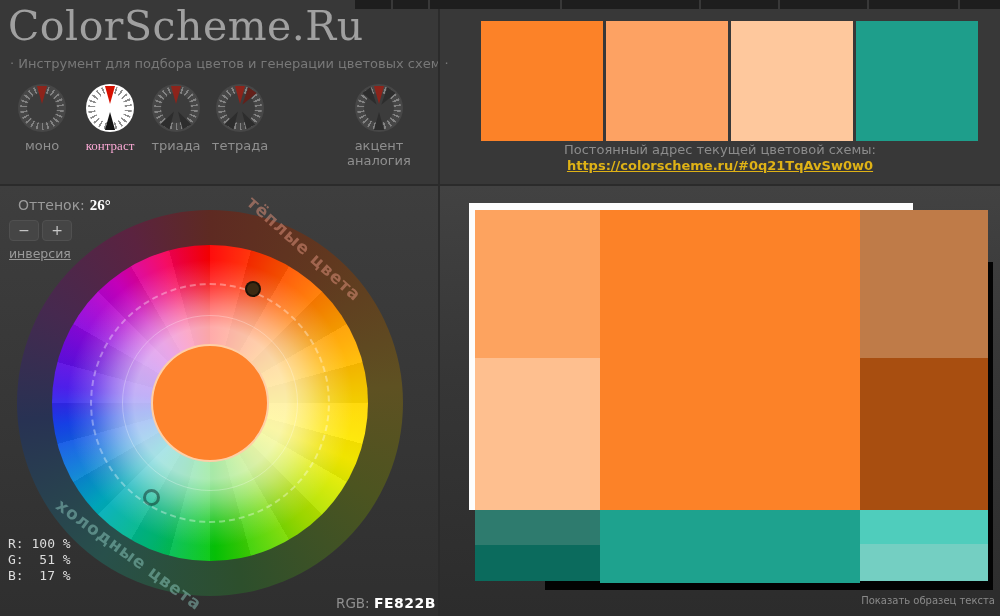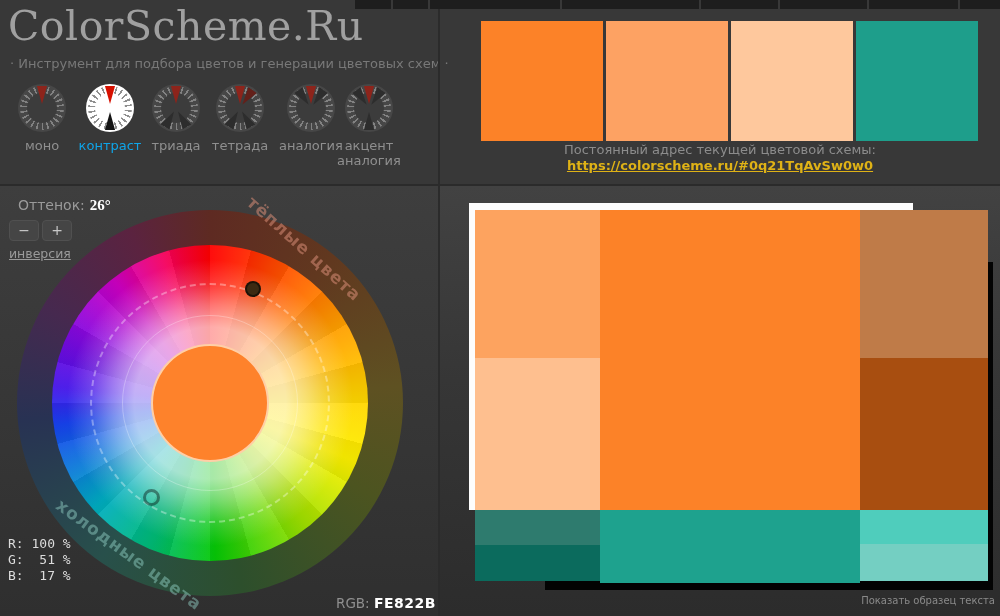--- a/index.html
+++ b/index.html
@@ -33,21 +33,21 @@
   .mode.selected .mode-icon .cover { background:#fff; }
   .ptr { position:absolute; inset:0; }
   .ptr i { position:absolute; left:50%; top:2px; width:11px; height:18px; margin-left:-5.5px;
            clip-path:polygon(50% 100%, 4% 0, 96% 0); display:block; }
   .tri-red  { background:#8d241b; }
   .tri-dred { background:#63201a; }
   .tri-dark { background:#2d2d2d; }
   .mode.selected .tri-red { background:#d61000; }
   .mode.selected .tri-black { background:#141414; }
   .mode-label { margin-top:6px; font-size:13px; color:#8f8f8f; line-height:15px; }
-  .mode.selected .mode-label { color:#0ea5e9; }
+  .mode.selected .mode-label { color:#f9a8d4;font-family:Liberation Serif, serif; }
   
   .swatch { position:absolute; top:21px; width:122px; height:120px; }
   .perm-caption { position:absolute; left:440px; top:142px; width:560px; text-align:center; font-size:13px; color:#8c8c8c; }
   .perm-link { position:absolute; left:440px; top:158px; width:560px; text-align:center;
                font-size:13px; font-weight:bold; color:#dfb216; text-decoration:underline; cursor:pointer; }
   
   .panel-left { position:absolute; left:0; top:186px; width:438px; height:430px;
                 background:linear-gradient(180deg,#3e3e3e 0%,#363636 55%,#2f2f2f 100%); }
   .hue-row { position:absolute; left:18px; top:11px; font-size:14px; color:#9a9a9a; }
   .hue-value { color:#ffffff; font-weight:bold; font-size:15px; margin-left:5px;font-family:Liberation Serif, serif; }
@@ -180,37 +180,21 @@
         </div>
       <div class="ptr" style="transform:rotate(150deg)">
           <i class="tri-dark"></i>
         </div>
       <div class="ptr" style="transform:rotate(210deg)">
           <i class="tri-dark"></i>
         </div>
     </div>
     <div class="mode-label">триада</div>
   </div>
-  <div class="mode" style="left:277px">
-    <div class="mode-icon">
-      <div class="dial"></div>
-        <div class="cover"></div>
-      <div class="ptr">
-          <i class="tri-red"></i>
-        </div>
-      <div class="ptr" style="transform:rotate(325deg)">
-          <i class="tri-dark"></i>
-        </div>
-      <div class="ptr" style="transform:rotate(35deg)">
-          <i class="tri-dark"></i>
-        </div>
-    </div>
-    <div class="mode-label">аналогия</div>
-  </div>
-  <div class="mode" style="left:335px">
+  <div class="mode" style="left:345px">
     <div class="mode-icon">
       <div class="dial"></div>
         <div class="cover"></div>
       <div class="ptr">
           <i class="tri-red"></i>
         </div>
       <div class="ptr" style="transform:rotate(325deg)">
           <i class="tri-dark"></i>
         </div>
       <div class="ptr" style="transform:rotate(35deg)">

